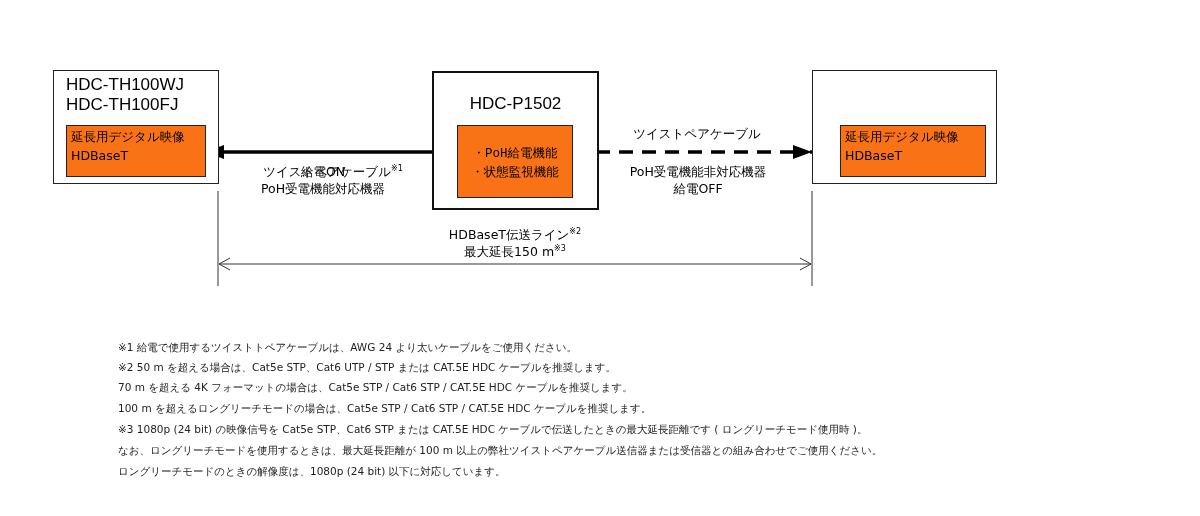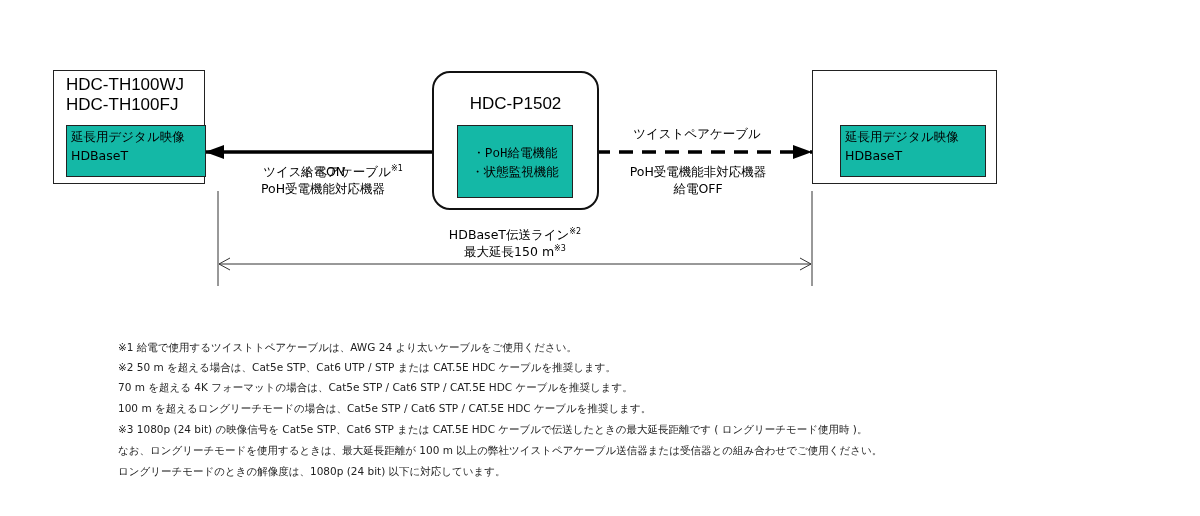--- a/index.html
+++ b/index.html
@@ -1,21 +1,21 @@
 <!DOCTYPE html>
 <html><head>
 <meta charset="utf-8">
 <style>
   html, body { margin: 0; padding: 0; background: #ffffff; }
   body { width: 1200px; height: 516px; position: relative; overflow: hidden;
          font-family: "DejaVu Sans", "Liberation Sans", sans-serif; color: #000; }
   .box { position: absolute; box-sizing: border-box; background: #fff; }
   .outer-thin { border: 1px solid #222; }
   .outer-thick { border: 2.5px solid #111; }
-  .inner { position: absolute; box-sizing: border-box; border: 1px solid #222; background: #14b8a6; }
+  .inner { position: absolute; box-sizing: border-box; border: 1px solid #222; background: #f97316; }
   .title { position: absolute; left: 0; right: 0; font-family: "Liberation Sans", sans-serif;
            font-size: 17px; line-height: 20px; }
   .inner-text { font-size: 12.5px; line-height: 19px; padding-left: 4px; padding-top: 1px;
                 font-family: "DejaVu Sans", sans-serif; }
   .label { position: absolute; text-align: center; font-size: 12.5px; line-height: 17px;
            white-space: nowrap; font-family: "DejaVu Sans", sans-serif; }
   sup { font-size: 8px; vertical-align: 5px; line-height: 0; }
   .note { position: absolute; left: 118px; font-size: 10.5px; line-height: 13px; white-space: nowrap;
           color: #222; font-family: "DejaVu Sans", sans-serif; }
   svg { position: absolute; left: 0; top: 0; }
@@ -32,32 +32,32 @@
   <polygon points="812,152 793,145 793,159" fill="#000"></polygon>
   <line x1="810" y1="152" x2="840" y2="152" stroke="#000" stroke-width="3.5"></line>
 
   <line x1="218" y1="191" x2="218" y2="286" stroke="#333" stroke-width="1"></line>
   <line x1="812" y1="191" x2="812" y2="286" stroke="#333" stroke-width="1"></line>
   <line x1="219" y1="264" x2="811" y2="264" stroke="#333" stroke-width="1"></line>
   <polyline points="230,258 219,264 230,270" fill="none" stroke="#333" stroke-width="1"></polyline>
   <polyline points="800,258 811,264 800,270" fill="none" stroke="#333" stroke-width="1"></polyline>
 </svg>
 
-<div class="box outer-thin" style="left:53px; top:70px; width:152px; height:114px;padding-left:31px;">
+<div class="box outer-thin" style="left:53px; top:70px; width:166px; height:114px;padding-left:31px;">
   <div class="title" style="top:4px; left:12px;">
     <div>HDC-TH100WJ</div>
     <div>HDC-TH100FJ</div>
   </div>
   <div class="inner inner-text" style="left:12px; top:54px; width:140px; height:52px;">
     <div>延長用デジタル映像</div>
     <div>HDBaseT</div>
   </div>
 </div>
 
-<div class="box outer-thick" style="left:432px; top:71px; width:167px; height:139px;border-radius:18px;">
+<div class="box outer-thick" style="left:432px; top:71px; width:167px; height:139px;">
   <div class="title" style="top:21px; text-align:center;">HDC-P1502</div>
   <div class="inner" style="left:23px; top:52px; width:116px; height:73px;">
     <div class="label" style="left:0; right:0; top:19px; font-size:12.5px; line-height:19px;font-family:Liberation Mono, monospace;">
       <div>・PoH給電機能</div>
       <div>・状態監視機能</div>
     </div>
   </div>
 </div>
 
 <div class="box outer-thin" style="left:812px; top:70px; width:185px; height:114px;">

